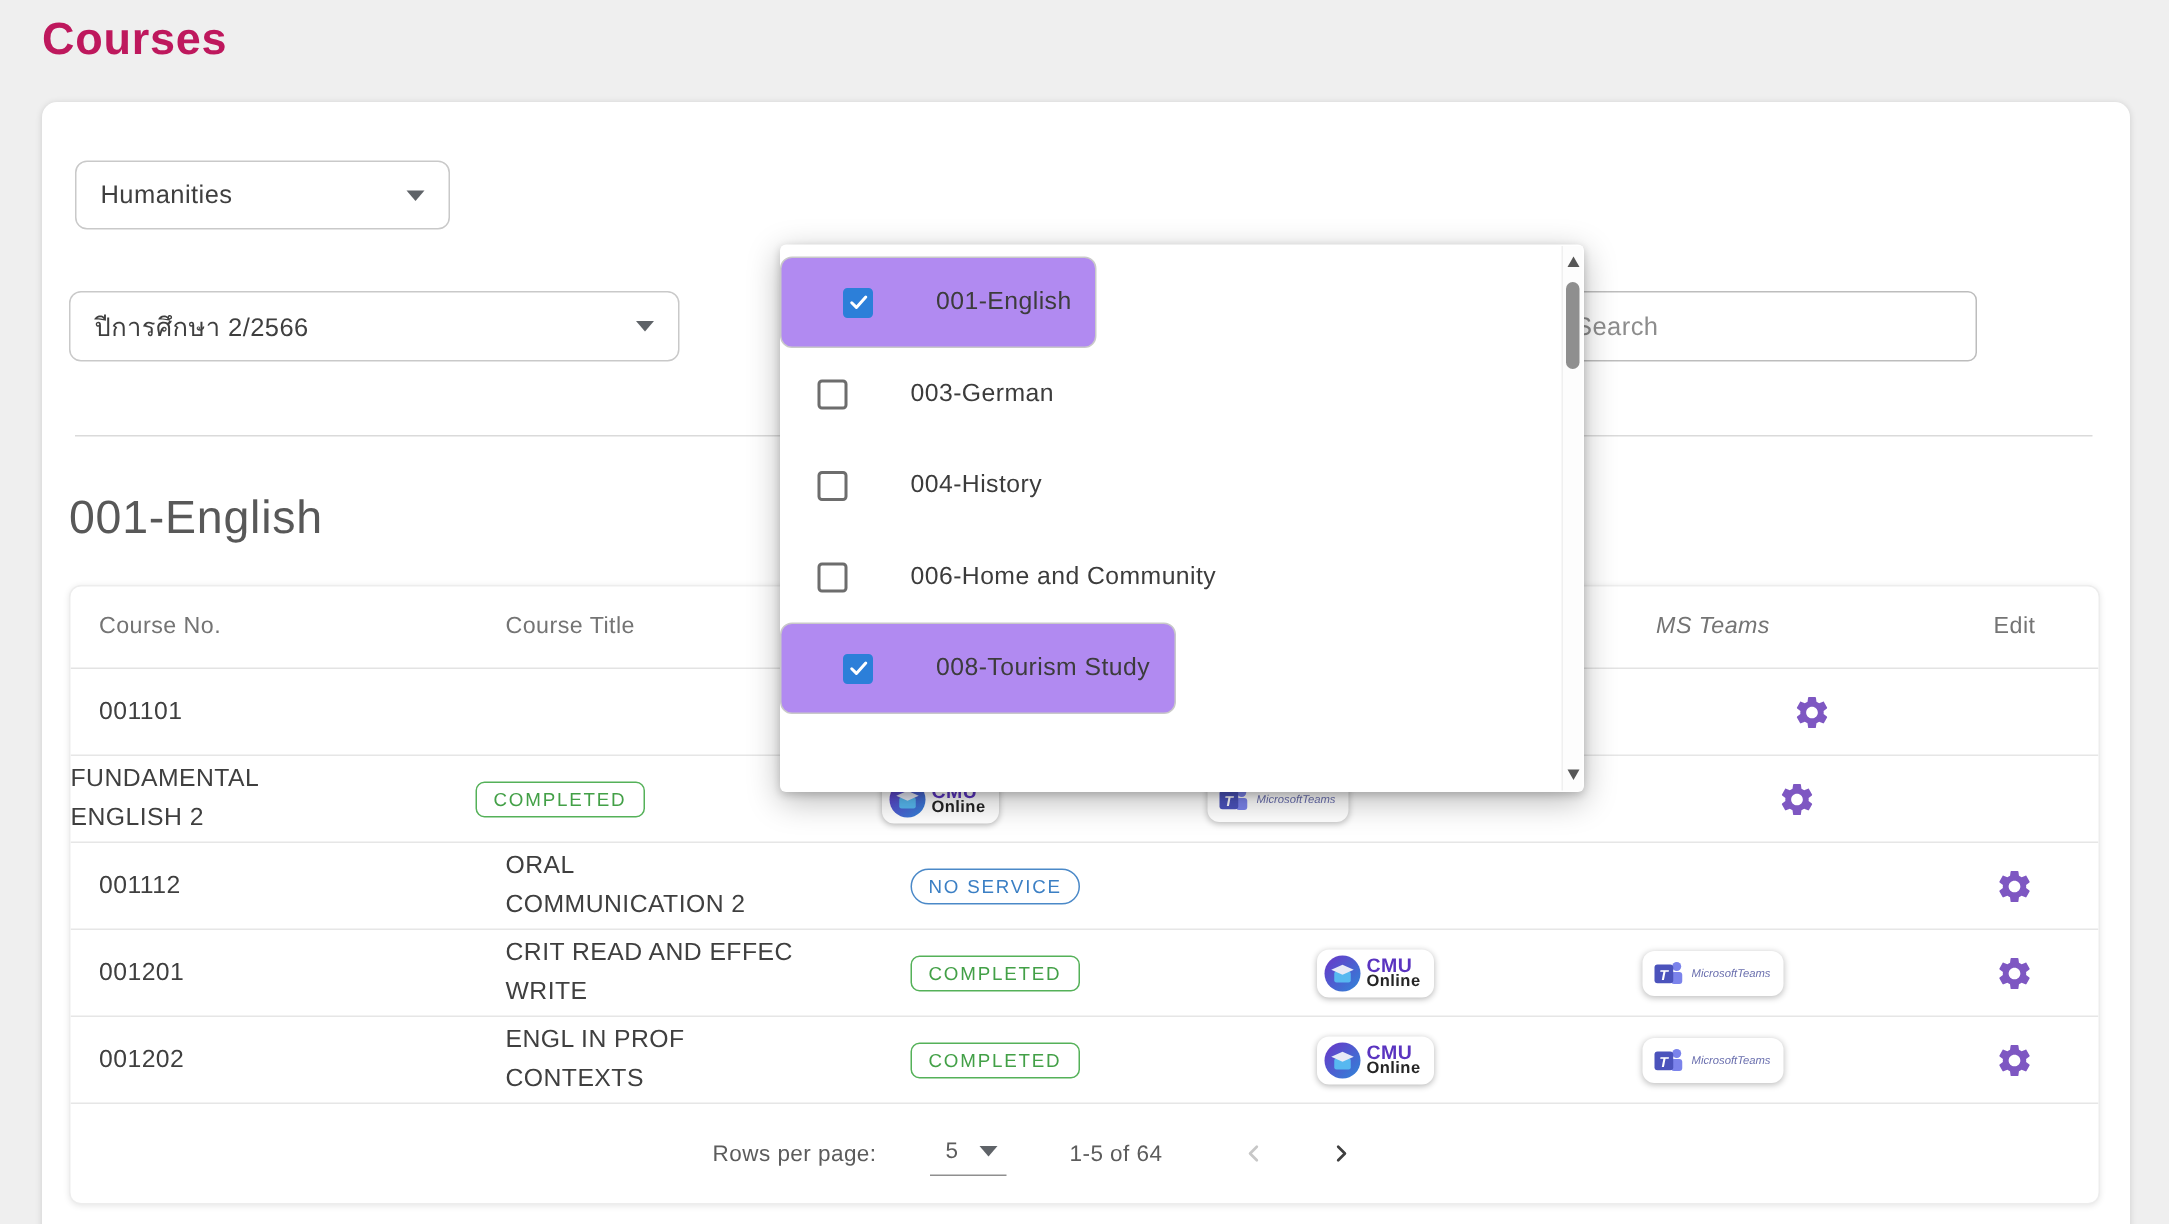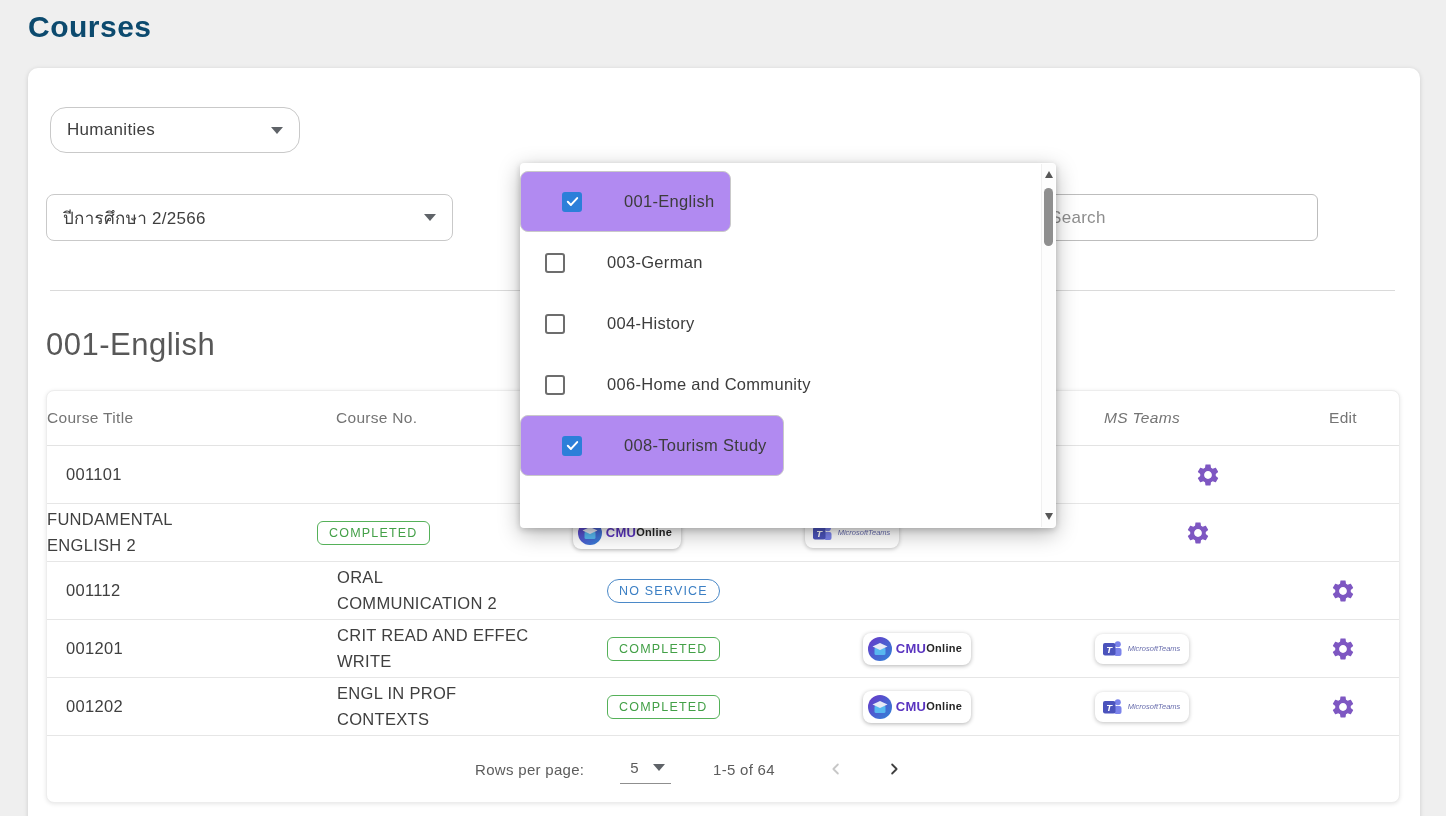--- a/index.html
+++ b/index.html
@@ -7,35 +7,35 @@
   body {
     position: relative;
     background: #efefef;
     font-family: "Liberation Sans", "DejaVu Sans", sans-serif;
     color: #3f3f3f;
     letter-spacing: .3px;
     overflow: hidden;
   }
   .page-title {
     position:absolute; left:28px; top:10px;
-    font-size:30px; font-weight:700; color:#0c4a6e; letter-spacing:.5px;
+    font-size:30px; font-weight:700; color:#be185d; letter-spacing:.5px;
   }
   .outer-card {
     position:absolute; left:28px; top:68px; width:1392px; height:760px;
     background:#fff; border-radius:10px;
     box-shadow:0 1px 5px rgba(0,0,0,.14);
   }
   
   .sel {
     position:absolute; background:#fff;
     border:1px solid #c9c9c9; border-radius:8px;
     display:flex; align-items:center; justify-content:space-between;
     padding:0 16px; font-size:17px; color:#3f3f3f; cursor:pointer;
   }
-  .sel-faculty { left:50px; top:107px; width:250px; height:46px;border-radius:16px; }
+  .sel-faculty { left:50px; top:107px; width:250px; height:46px; }
   .sel-term    { left:46px; top:194px; width:407px; height:47px; }
   .caret {
     width:0; height:0; border-left:6px solid transparent;
     border-right:6px solid transparent; border-top:7px solid #5f6368;
   }
   .search-input {
     position:absolute; left:1035px; top:194px; width:283px; height:47px;
     border:1px solid #bdbdbd; border-radius:6px; background:#fff;
     font-size:17px; color:#3f3f3f; padding:0 14px; outline:none;
     font-family:"Liberation Sans","DejaVu Sans",sans-serif; letter-spacing:.3px;
@@ -64,21 +64,21 @@
     display:inline-block; font-size:12.5px; letter-spacing:1.2px;
     padding:4px 11px; white-space:nowrap;
   }
   .badge.completed { color:#43a047; border:1.5px solid #55b159; border-radius:6px; }
   .badge.no-service { color:#3b7fc4; border:1.5px solid #4b89c8; border-radius:13px; }
   .cmu-badge {
     display:inline-flex; align-items:center; gap:3px; background:#fff;
     border-radius:8px; padding:3px 9px 3px 4px;
     box-shadow:0 1px 4px rgba(0,0,0,.3); cursor:pointer;
   }
-  .cmu-text { display:flex; flex-direction:row; line-height:11px; }
+  .cmu-text { display:flex; flex-direction:column; line-height:11px; }
   .cmu-l1 { font-size:13px; font-weight:700; color:#5a34c0; }
   .cmu-l2 { font-size:11px; font-weight:700; color:#252525; }
   .teams-badge {
     display:inline-flex; align-items:center; gap:4px; background:#fff;
     border-radius:8px; padding:3px 9px 3px 5px;
     box-shadow:0 1px 4px rgba(0,0,0,.25); cursor:pointer;
   }
   .teams-text { display:flex; flex-direction:row; line-height:8px;justify-content:space-between; }
   .teams-l1, .teams-l2 { font-size:7.5px; color:#6a6fae; letter-spacing:0; }
   .gear { width:26px; height:26px; cursor:pointer; }
@@ -143,22 +143,22 @@
 </div>
 
 <input class="search-input" placeholder="Search" style="">
 
 <div class="divider"></div>
 
 <div class="section-title">001-English</div>
 
 <div class="table-card">
   <div class="thead">
+    <div class="c c1">Course No.</div>
     <div class="c c2">Course Title</div>
-    <div class="c c1">Course No.</div>
     <div class="c c3"></div>
     <div class="c c4"></div>
     <div class="c c5">MS Teams</div>
     <div class="c c6">Edit</div>
   </div>
   <div id="tbody">
   <div class="trow">
     <div class="c c1">
           <span>001101</span>
         </div>

